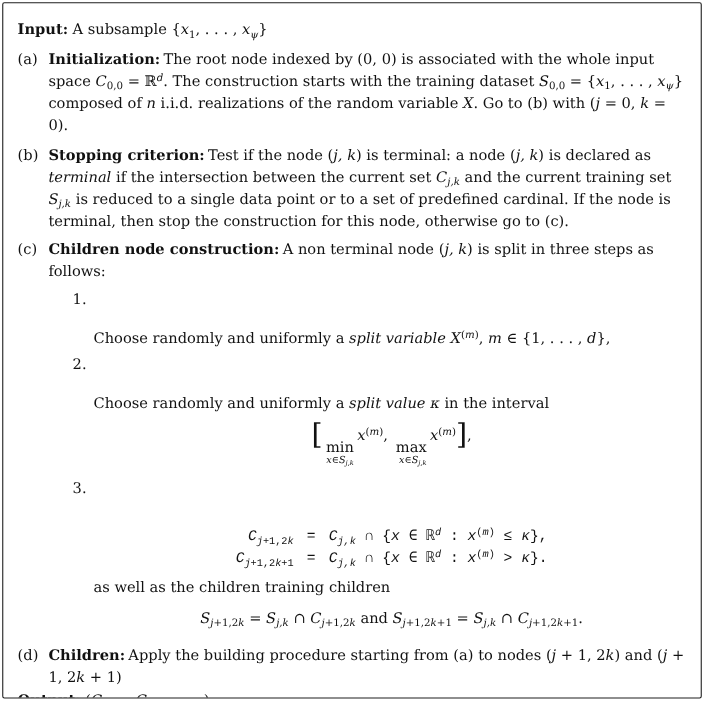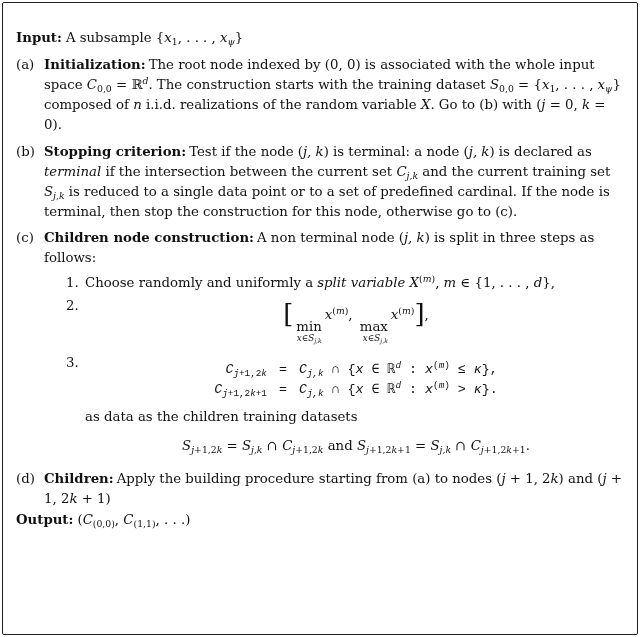--- a/index.html
+++ b/index.html
@@ -4,32 +4,32 @@
 <style>
   html,body{margin:0;padding:0;background:#ffffff;}
   .page{
     width:640px;height:637px;box-sizing:border-box;position:relative;
     background:#ffffff;color:#111111;
     font-family:"DejaVu Serif","Liberation Serif",serif;
     font-size:13.3px;line-height:1.5;
   }
   .frame{
     position:absolute;inset:2px;border:1.6px solid #1f1f1f;border-radius:2px;
-    box-sizing:border-box;padding:24px 10px;overflow:hidden;
+    box-sizing:border-box;padding:14px 10px;overflow:hidden;
   }
   .inputline,.outputline{margin:1px 0 0 3px;}
   .label{font-weight:bold;margin-right:4px;}
   .item{display:flex;margin:7px 0 0 3px;}
   .marker{flex:0 0 27px;}
   .body{flex:1;padding-left:1px;}
   .title{font-weight:bold;margin-right:3px;margin-top:16px;}
   .steps{margin-top:5px;}
   .step{display:flex;margin:3px 0 0 22px;}
   .stepmarker{flex:0 0 19px;}
-  .stepbody{flex:1;}
+  .stepbody{flex:1;margin-top:36px;}
   sub{font-size:0.70em;vertical-align:-0.35em;line-height:0;}
   sup{font-size:0.70em;vertical-align:0.5em;line-height:0;}
   .cal{font-style:italic;}
   .eq{text-align:center;margin:9px 0 7px 0;}
   .eq-table{display:table;margin:7px auto 6px auto;font-family:Liberation Mono, monospace;}
   .eqrow{display:table-row;}
   .lhs{display:table-cell;text-align:right;}
   .eqs{display:table-cell;padding:0 12px;}
   .rhs{display:table-cell;text-align:center;}
   .limop{
@@ -73,20 +73,21 @@
         <div class="steps">
 
           <div class="step">
             <span class="stepmarker">1.</span>
             <div class="stepbody">Choose randomly and uniformly a <i>split variable</i> <i>X</i><sup>(<i>m</i>)</sup>, <i>m</i> ∈ {1, . . . , <i>d</i>},</div>
           </div>
 
           <div class="step">
             <span class="stepmarker">2.</span>
             <div class="stepbody">
+              <span>Choose randomly and uniformly a <i>split value</i> <i>κ</i> in the interval</span>
               <div class="eq"><span class="bigbr">[</span><span class="limop">
                     <span class="opname">min</span>
                     <span class="oplim"><i>x</i>∈<span class="cal">S</span><sub><i>j,k</i></sub></span>
                   </span><i>x</i><sup>(<i>m</i>)</sup>, <span class="limop">
                     <span class="opname">max</span>
                     <span class="oplim"><i>x</i>∈<span class="cal">S</span><sub><i>j,k</i></sub></span>
                   </span><i>x</i><sup>(<i>m</i>)</sup><span class="bigbr">]</span>,</div>
             </div>
           </div>
 
@@ -100,21 +101,21 @@
                   <span class="eqs">=</span>
                   <span class="rhs"><span class="cal">C</span><sub><i>j,k</i></sub> ∩ {<i>x</i> ∈ ℝ<sup><i>d</i></sup> : <i>x</i><sup>(<i>m</i>)</sup> ≤ <i>κ</i>},</span>
                 </div>
                 <div class="eqrow">
                   <span class="lhs"><span class="cal">C</span><sub><i>j</i>+1,2<i>k</i>+1</sub></span>
                   <span class="eqs">=</span>
                   <span class="rhs"><span class="cal">C</span><sub><i>j,k</i></sub> ∩ {<i>x</i> ∈ ℝ<sup><i>d</i></sup> : <i>x</i><sup>(<i>m</i>)</sup> &gt; <i>κ</i>}.</span>
                 </div>
               </div>
 
-              <div class="between">as data as the children training datasets</div>
+              <div class="between">as well as the children training children</div>
 
               <div class="eq"><span class="cal">S</span><sub><i>j</i>+1,2<i>k</i></sub> = <span class="cal">S</span><sub><i>j,k</i></sub> ∩ <span class="cal">C</span><sub><i>j</i>+1,2<i>k</i></sub> and <span class="cal">S</span><sub><i>j</i>+1,2<i>k</i>+1</sub> = <span class="cal">S</span><sub><i>j,k</i></sub> ∩ <span class="cal">C</span><sub><i>j</i>+1,2<i>k</i>+1</sub>.</div>
             </div>
           </div>
 
         </div>
       </div>
     </div>
 
     <div class="item">

